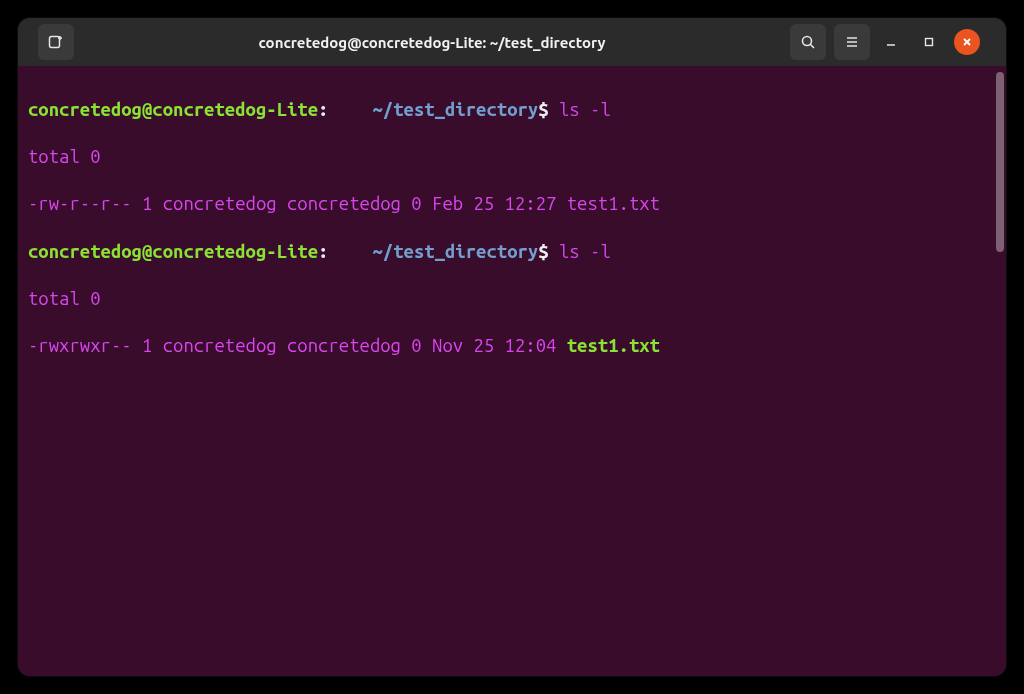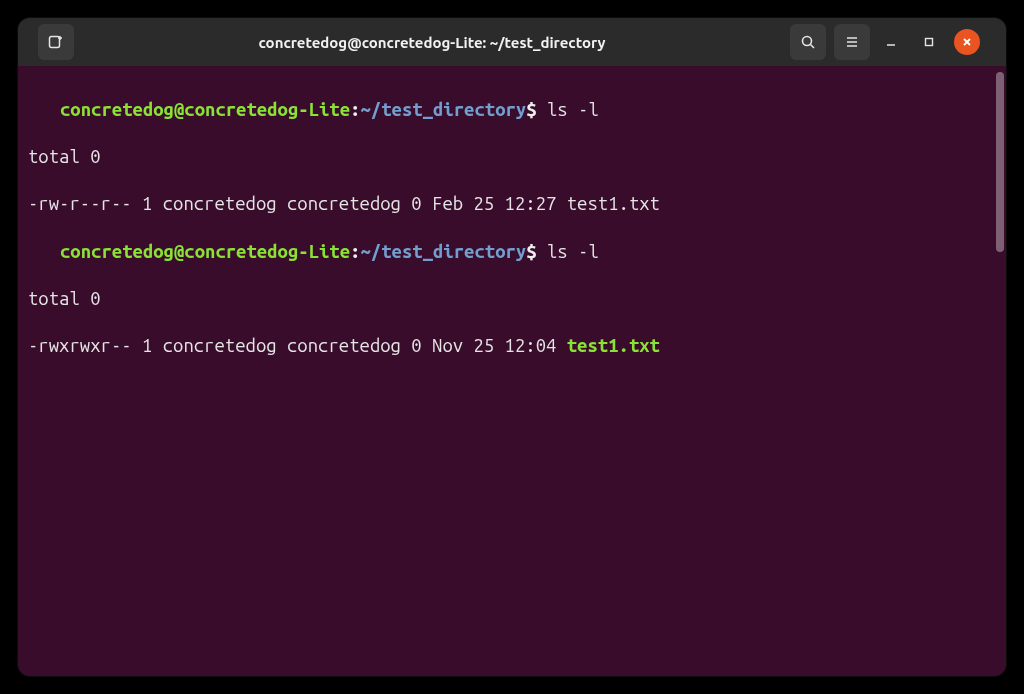--- a/index.html
+++ b/index.html
@@ -76,24 +76,24 @@
   }
   .scrollbar {
     position: absolute;
     right: 2px;
     top: 6px;
     width: 8px;
     height: 180px;
     background: rgba(255,255,255,0.35);
     border-radius: 4px;
   }
-  .g { color: #8ae234; font-weight: bold; margin-left: 32px; }
+  .g { color: #8ae234; font-weight: bold; }
   .w { color: #eeeeee; font-weight: bold; }
-  .b { color: #729fcf; font-weight: bold; }
-  .n { color: #e5e5e5; }
+  .b { color: #729fcf; font-weight: bold; margin-left: 44px; }
+  .n { color: #d946ef; }
   .exec { color: #8ae234; font-weight: bold; margin-top: 32px; }
   .line { display: block; }
 </style>
 </head>
 <body>
 
 <div class="window">
 
   <div class="titlebar">
     <div class="tb-btn">

